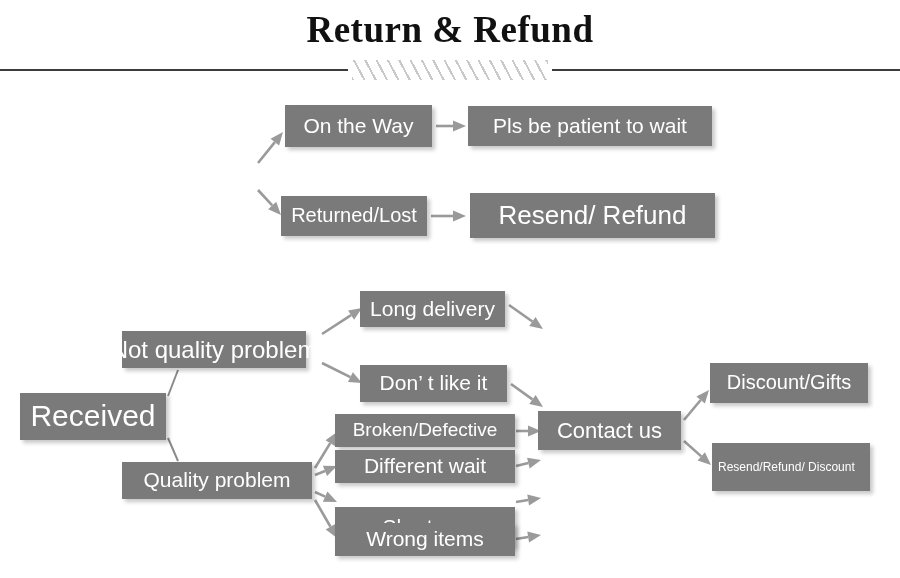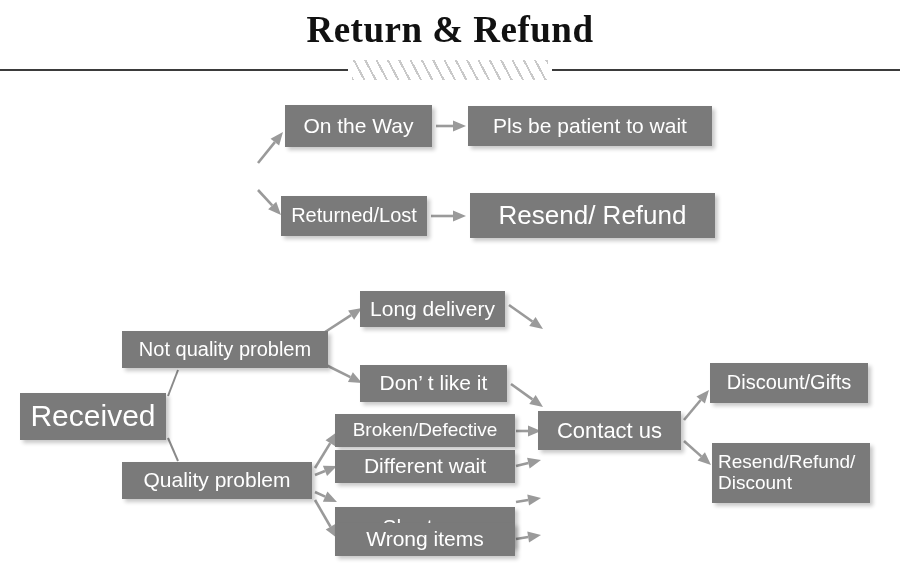--- a/index.html
+++ b/index.html
@@ -198,21 +198,21 @@
       </div>
       <div class="node" style="left: 281px; top: 196px; width: 146px; height: 40px; font-size: 20px; background: rgb(122, 122, 122); color: rgb(255, 255, 255);">
         <span>Returned/Lost</span>
       </div>
       <div class="node" style="left: 470px; top: 193px; width: 245px; height: 45px; font-size: 26px; background: rgb(122, 122, 122); color: rgb(255, 255, 255);">
         <span>Resend/ Refund</span>
       </div>
       <div class="node" style="left: 20px; top: 393px; width: 146px; height: 47px; font-size: 30px; background: rgb(122, 122, 122); color: rgb(255, 255, 255);">
         <span>Received</span>
       </div>
-      <div class="node" style="left: 122px; top: 331px; width: 206px; height: 37px; font-size: 20px; background: rgb(122, 122, 122); color: rgb(255, 255, 255);">
+      <div class="node" style="left: 122px; top: 331px; width: 184px; height: 37px; font-size: 24px; background: rgb(122, 122, 122); color: rgb(255, 255, 255);">
         <span>Not quality problem</span>
       </div>
       <div class="node" style="left: 122px; top: 462px; width: 190px; height: 37px; font-size: 21px; background: rgb(122, 122, 122); color: rgb(255, 255, 255);">
         <span>Quality problem</span>
       </div>
       <div class="node" style="left: 360px; top: 291px; width: 145px; height: 36px; font-size: 21px; background: rgb(122, 122, 122); color: rgb(255, 255, 255);">
         <span>Long delivery</span>
       </div>
       <div class="node" style="left: 360px; top: 365px; width: 147px; height: 37px; font-size: 21px; background: rgb(122, 122, 122); color: rgb(255, 255, 255);">
         <span>Don’  t like it</span>
@@ -228,18 +228,18 @@
       </div>
       <div class="node" style="left: 335px; top: 523px; width: 180px; height: 33px; font-size: 21px; background: rgb(122, 122, 122); color: rgb(255, 255, 255);">
         <span>Wrong items</span>
       </div>
       <div class="node" style="left: 538px; top: 411px; width: 143px; height: 39px; font-size: 22px; background: rgb(122, 122, 122); color: rgb(255, 255, 255);">
         <span>Contact us</span>
       </div>
       <div class="node" style="left: 710px; top: 363px; width: 158px; height: 40px; font-size: 20px; background: rgb(122, 122, 122); color: rgb(255, 255, 255);">
         <span>Discount/Gifts</span>
       </div>
-      <div class="node left-align" style="left: 712px; top: 443px; width: 158px; height: 60px; font-size: 19px; background: rgb(122, 122, 122); color: rgb(255, 255, 255);">
+      <div class="node left-align" style="left: 712px; top: 443px; width: 158px; height: 48px; font-size: 12px; background: rgb(122, 122, 122); color: rgb(255, 255, 255);">
         <span>Resend/Refund/ Discount</span>
       </div>
     </div>
 
 </div>
 
 </body></html>

